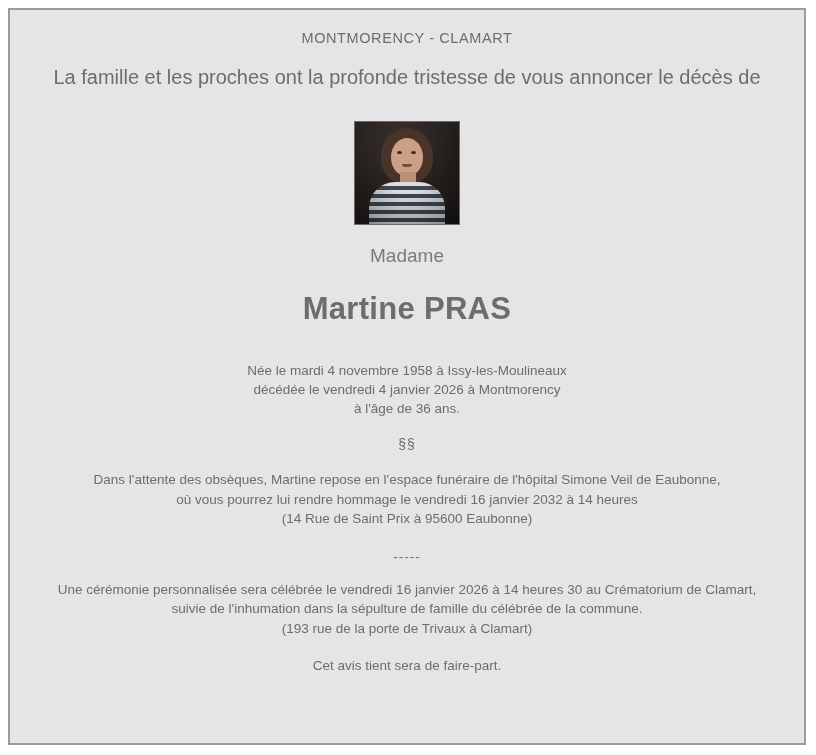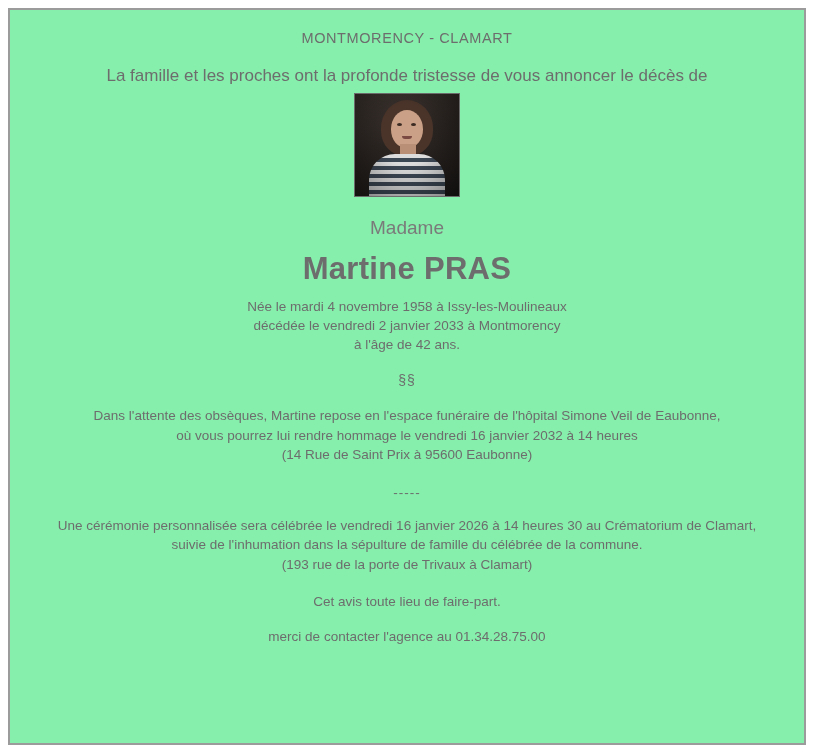--- a/index.html
+++ b/index.html
@@ -13,38 +13,38 @@
     font-family: "Liberation Sans", sans-serif;
   }
   .notice-frame {
     position: absolute;
     left: 8px;
     top: 8px;
     width: 798px;
     height: 737px;
     box-sizing: border-box;
     border: 2px solid #9b9b9b;
-    background: #86efac;
+    background: #e5e5e5;
     overflow: hidden;
   }
   .inner {
     padding: 20px 24px 10px 24px;
     text-align: center;
     color: #6d6d6d;
   }
   .locality {
     font-size: 14.5px;
     letter-spacing: 0.6px;
     color: #6d6d6d;
     margin-bottom: 20px;
   }
   .announce {
-    font-size: 17px;
-    color: #6d6d6d;
-    margin-bottom: 7px;
+    font-size: 20px;
+    color: #6d6d6d;
+    margin-bottom: 32px;
   }
   .portrait-wrap {
     display: flex;
     justify-content: center;
     margin-bottom: 20px;
   }
   .portrait {
     width: 104px;
     height: 102px;
     border: 1px solid #6b6b6b;
@@ -117,27 +117,27 @@
     );
   }
   .ph-shadow {
     position: absolute;
     inset: 0;
     background: radial-gradient(ellipse at 50% 40%, rgba(0,0,0,0) 35%, rgba(0,0,0,0.45) 100%);
   }
   .madame {
     font-size: 19px;
     color: #7a7a7a;
-    margin-bottom: 12px;
+    margin-bottom: 24px;
   }
   .name {
     font-size: 31px;
     font-weight: bold;
     color: #6d6d6d;
-    margin-bottom: 10px;
+    margin-bottom: 34px;
     letter-spacing: 0.3px;
   }
   .block {
     font-size: 13.5px;
     line-height: 19px;
     color: #6d6d6d;
     margin-bottom: 18px;
     text-align: center;
   }
   .sep {
@@ -178,41 +178,40 @@
         <div class="ph-shadow"></div>
       </div>
     </div>
 
     <div class="madame">Madame</div>
 
     <div class="name">Martine PRAS</div>
 
     <div class="block">
       <div>Née le mardi 4 novembre 1958 à Issy-les-Moulineaux</div>
-      <div>décédée le vendredi 2 janvier 2033 à Montmorency</div>
-      <div>à l'âge de 42 ans.</div>
+      <div>décédée le vendredi 4 janvier 2026 à Montmorency</div>
+      <div>à l'âge de 36 ans.</div>
     </div>
 
     <div class="sep">§§</div>
 
     <div class="block wide">
       <div>Dans l'attente des obsèques, Martine repose en l'espace funéraire de l'hôpital Simone Veil de Eaubonne,</div>
       <div>où vous pourrez lui rendre hommage le vendredi 16 janvier 2032 à 14 heures</div>
       <div>(14 Rue de Saint Prix à 95600 Eaubonne)</div>
     </div>
 
     <div class="dashes">-----</div>
 
     <div class="block wide">
       <div>Une cérémonie personnalisée sera célébrée le vendredi 16 janvier 2026 à 14 heures 30 au Crématorium de Clamart,</div>
       <div>suivie de l'inhumation dans la sépulture de famille du célébrée de la commune.</div>
       <div>(193 rue de la porte de Trivaux à Clamart)</div>
     </div>
 
 
-    <div class="block tight">Cet avis toute lieu de faire-part.</div>
+    <div class="block tight">Cet avis tient sera de faire-part.</div>
 
     <div class="block">
-      <div>merci de contacter l'agence au 01.34.28.75.00</div>
     </div>
 
   </div>
 </div>
 
 </body></html>

